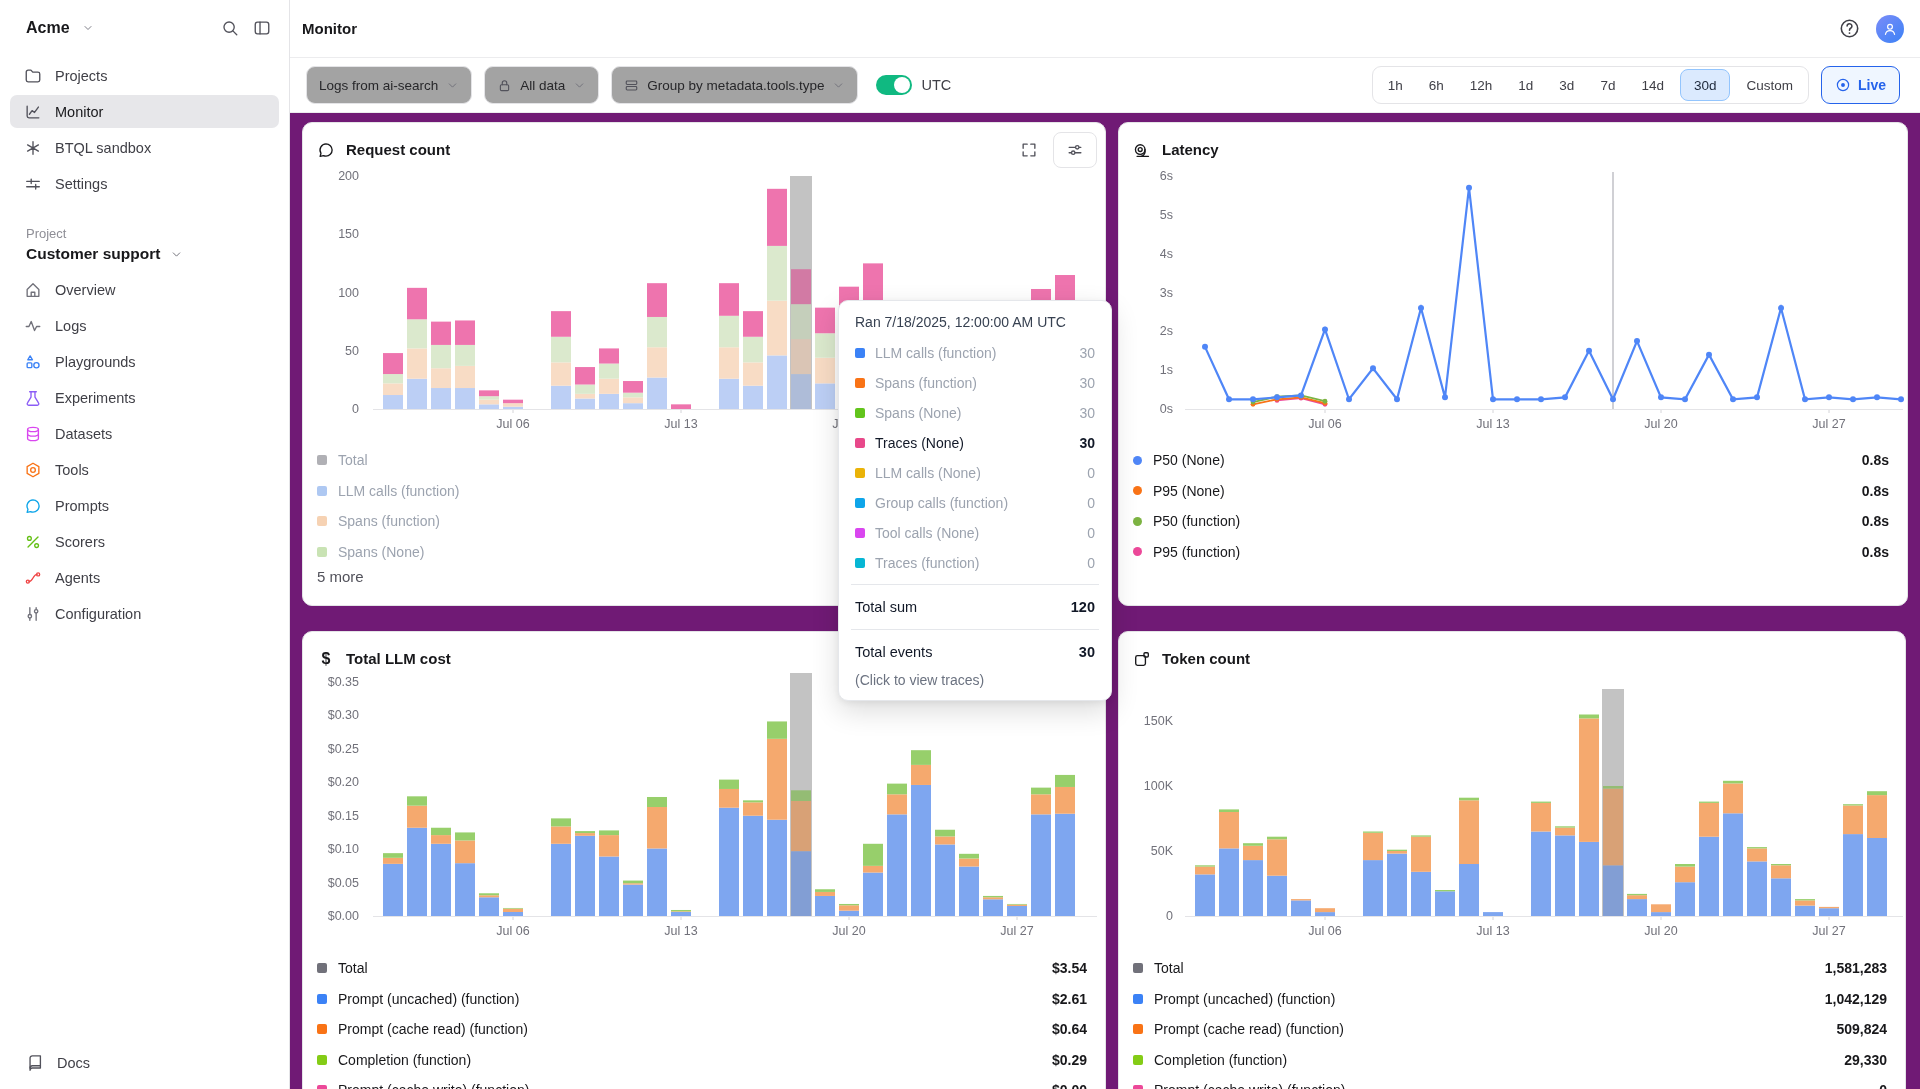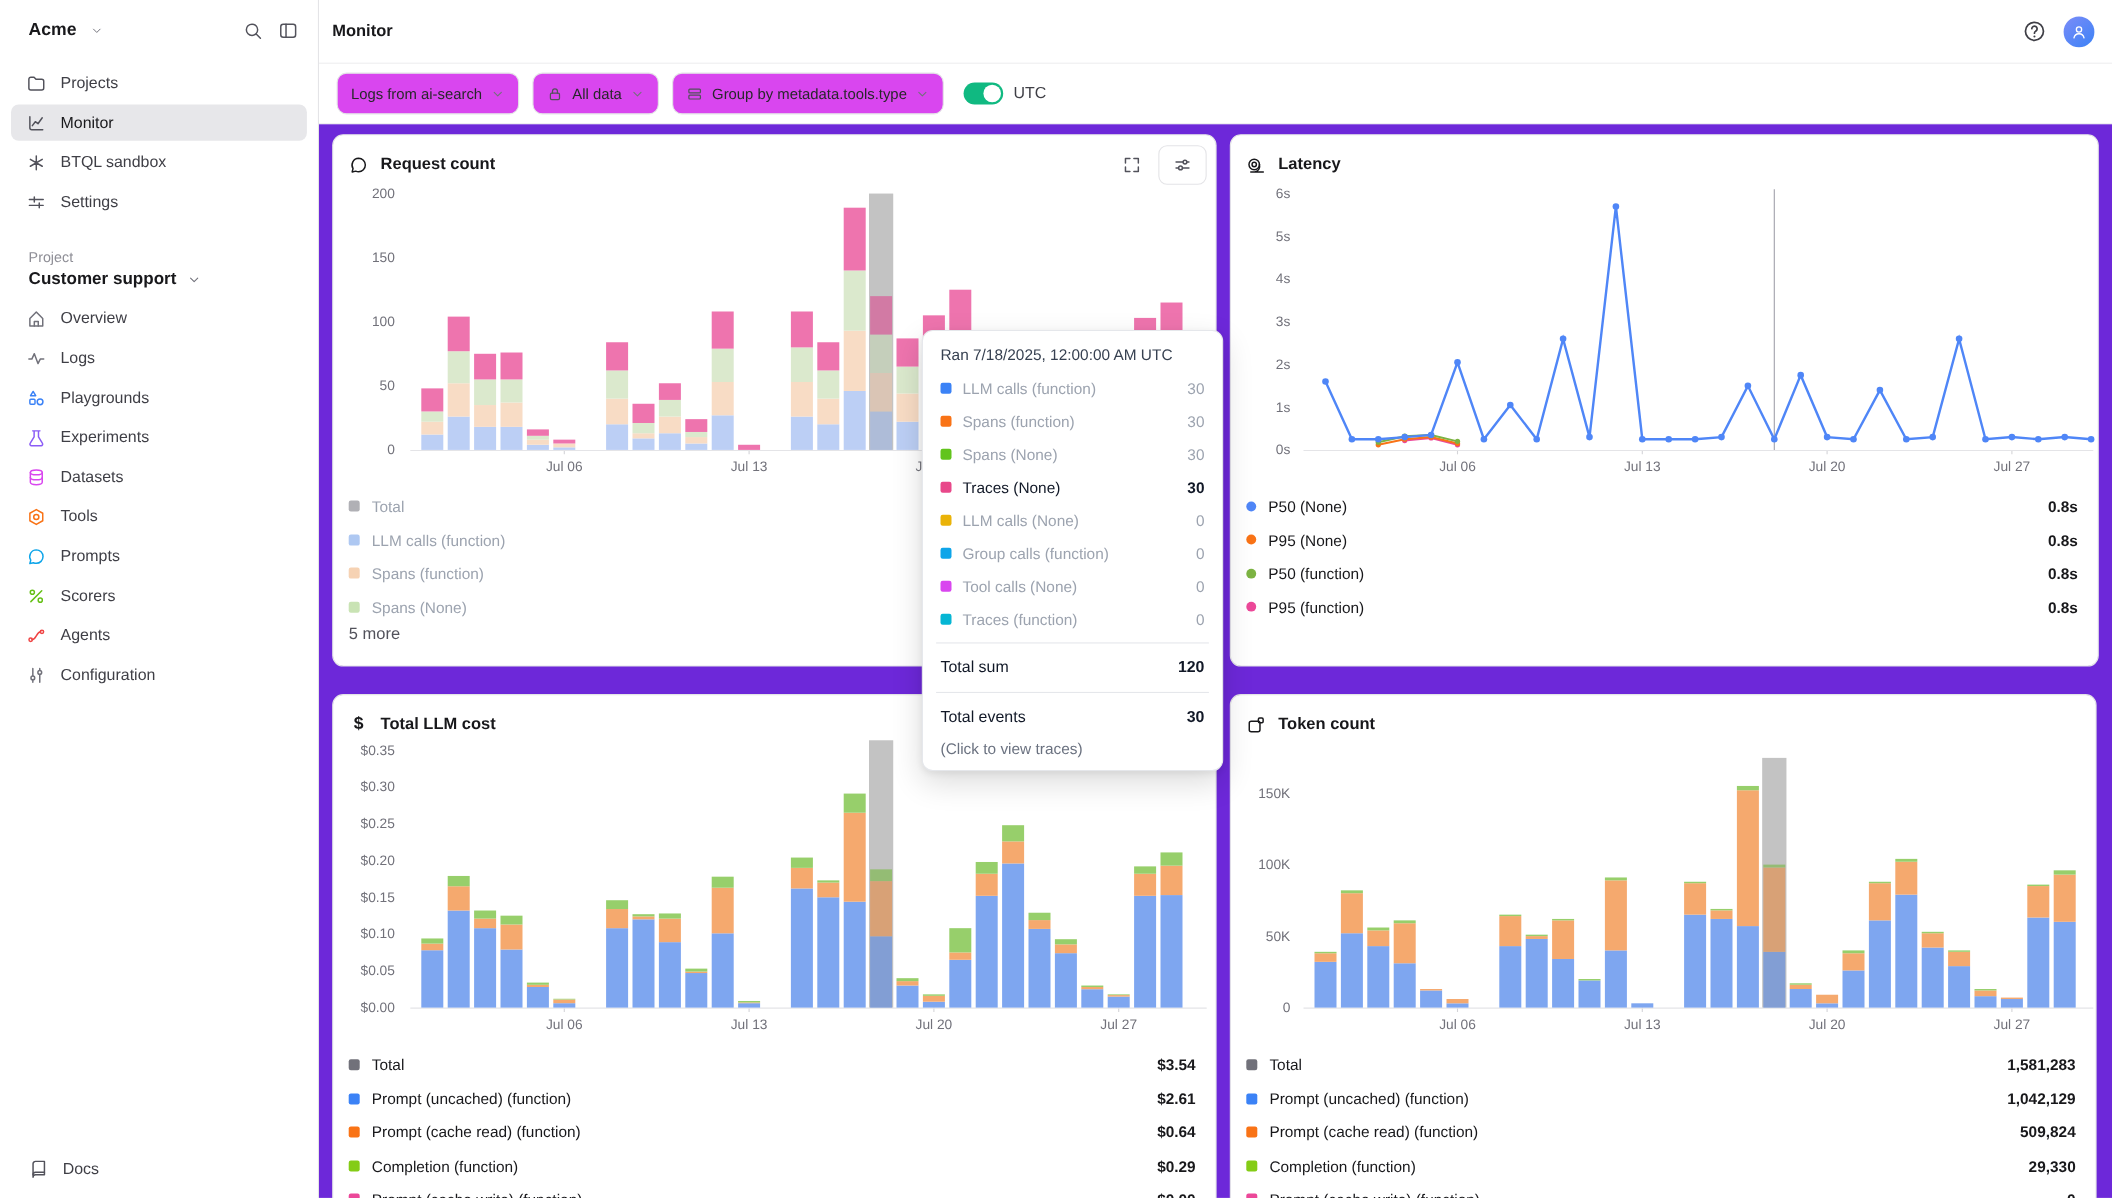--- a/index.html
+++ b/index.html
@@ -25,34 +25,34 @@
   
   header{position:absolute;left:290px;top:0;width:1630px;height:58px;border-bottom:1px solid #ececee;
     display:flex;align-items:center}
   .page-title{margin-left:12px;font-size:15px;font-weight:600}
   .hd-right{margin-left:auto;display:flex;align-items:center;gap:16px;padding-right:16px}
   .avatar{width:28px;height:28px;border-radius:50%;background:linear-gradient(140deg,#7b8cf8,#3b82f6);
     display:flex;align-items:center;justify-content:center;color:#fff;cursor:pointer}
   .toolbar{position:absolute;left:290px;top:58px;width:1630px;height:55px;border-bottom:1px solid #ececee;background:#fff}
   .filters{position:absolute;left:16px;top:8px;display:flex;gap:12px;align-items:center}
   .pill{display:inline-flex;align-items:center;gap:8px;height:38px;padding:0 12px;border:1px solid #e4e4e7;border-radius:9px;
-    background:#d946ef;font-size:13.5px;color:#27272a;cursor:pointer;white-space:nowrap}
+    background:#a3a3a3;font-size:13.5px;color:#27272a;cursor:pointer;white-space:nowrap}
   .pill .chev{color:#71717a}
   .utc{display:flex;align-items:center;gap:9px;margin-left:6px;font-size:14.5px;color:#3f3f46;cursor:pointer}
   .switch{width:36px;height:20px;border-radius:10px;background:#10b981;position:relative;display:inline-block}
   .switch .knob{position:absolute;right:2px;top:2px;width:16px;height:16px;border-radius:50%;background:#fff}
   .tr-wrap{position:absolute;right:20px;top:8px;display:flex;gap:12px;align-items:center}
   .tr-group{display:flex;align-items:center;height:38px;border:1px solid #e4e4e7;border-radius:9px;background:#fff;padding:0 2px}
   .tr-btn{padding:0 13px;height:38px;display:flex;align-items:center;font-size:13.5px;color:#3f3f46;cursor:pointer;border-radius:8px}
   .tr-btn.active{background:#dbeafe;border:1px solid #93c5fd;height:32px;margin:0 3px;color:#1e293b;font-weight:500}
   .live{display:inline-flex;align-items:center;gap:7px;height:38px;padding:0 13px;border:1.5px solid #2563eb;border-radius:9px;
     background:#eff6ff;color:#2563eb;font-size:14px;font-weight:600;cursor:pointer}
   .live .ic{color:#2563eb}
   
-  main{position:absolute;left:290px;top:113px;width:1630px;height:976px;background:#6d28d9}
+  main{position:absolute;left:290px;top:113px;width:1630px;height:976px;background:#701a75}
   .card{position:absolute;background:#fff;border:1px solid #e4e4e7;border-radius:10px}
   #card-request{left:12px;top:9px;width:804px;height:484px}
   #card-latency{left:828px;top:9px;width:790px;height:484px}
   #card-cost{left:12px;top:518px;width:804px;height:489px}
   #card-token{left:828px;top:518px;width:788px;height:489px}
   .card-h{display:flex;align-items:center;gap:11px;padding:13px 8px 0 14px;height:40px}
   .card-h h2{font-size:15px;font-weight:600;color:#18181b}
   .card-h .spacer{flex:1}
   .ghost-btn{border:none;background:none;color:#3f3f46;cursor:pointer;display:flex;padding:4px}
   .frame-btn{border:1px solid #e4e4e7;border-radius:8px;background:#fff;width:44px;height:36px;display:flex;
@@ -322,20 +322,42 @@
           </svg>
         </span>
       </button>
       <div class="utc">
         <span class="switch">
           <span class="knob"></span>
         </span>
         <span>UTC</span>
       </div>
     </div>
+  <div class="tr-wrap">
+    <div class="tr-group" id="time-ranges">
+        <div class="tr-btn">1h</div>
+        <div class="tr-btn">6h</div>
+        <div class="tr-btn">12h</div>
+        <div class="tr-btn">1d</div>
+        <div class="tr-btn">3d</div>
+        <div class="tr-btn">7d</div>
+        <div class="tr-btn">14d</div>
+        <div class="tr-btn active">30d</div>
+        <div class="tr-btn">Custom</div>
+      </div>
+    <button class="live">
+      <span class="ic">
+          <svg width="16" height="16" viewBox="0 0 20 20" fill="none" stroke="currentColor" stroke-width="1.5" stroke-linecap="round" stroke-linejoin="round">
+            <circle cx="10" cy="10" r="7"></circle>
+            <circle cx="10" cy="10" r="2.4" fill="currentColor" stroke="none"></circle>
+          </svg>
+        </span>
+      <span>Live</span>
+    </button>
+  </div>
 </div>
 
 <main>
   <section class="card" id="card-request">
     <div class="card-h">
       <span class="ic" style="color:#18181b">
           <svg width="18" height="18" viewBox="0 0 20 20" fill="none" stroke="currentColor" stroke-width="1.5" stroke-linecap="round" stroke-linejoin="round">
             <path d="M10 3.2a6.8 6.8 0 0 1 0 13.6c-1 0-2-.2-2.9-.6L3.5 17l.9-3.4A6.8 6.8 0 0 1 10 3.2z"></path>
           </svg>
         </span>

